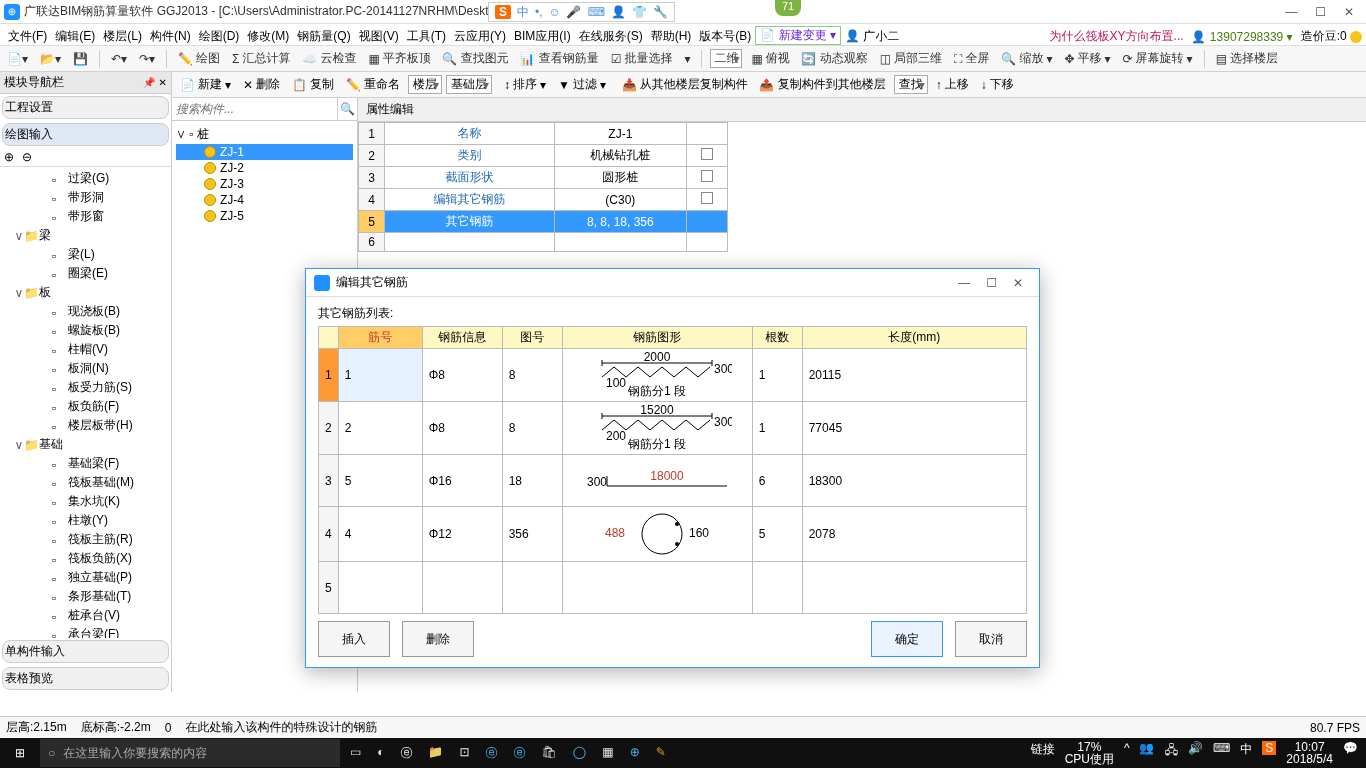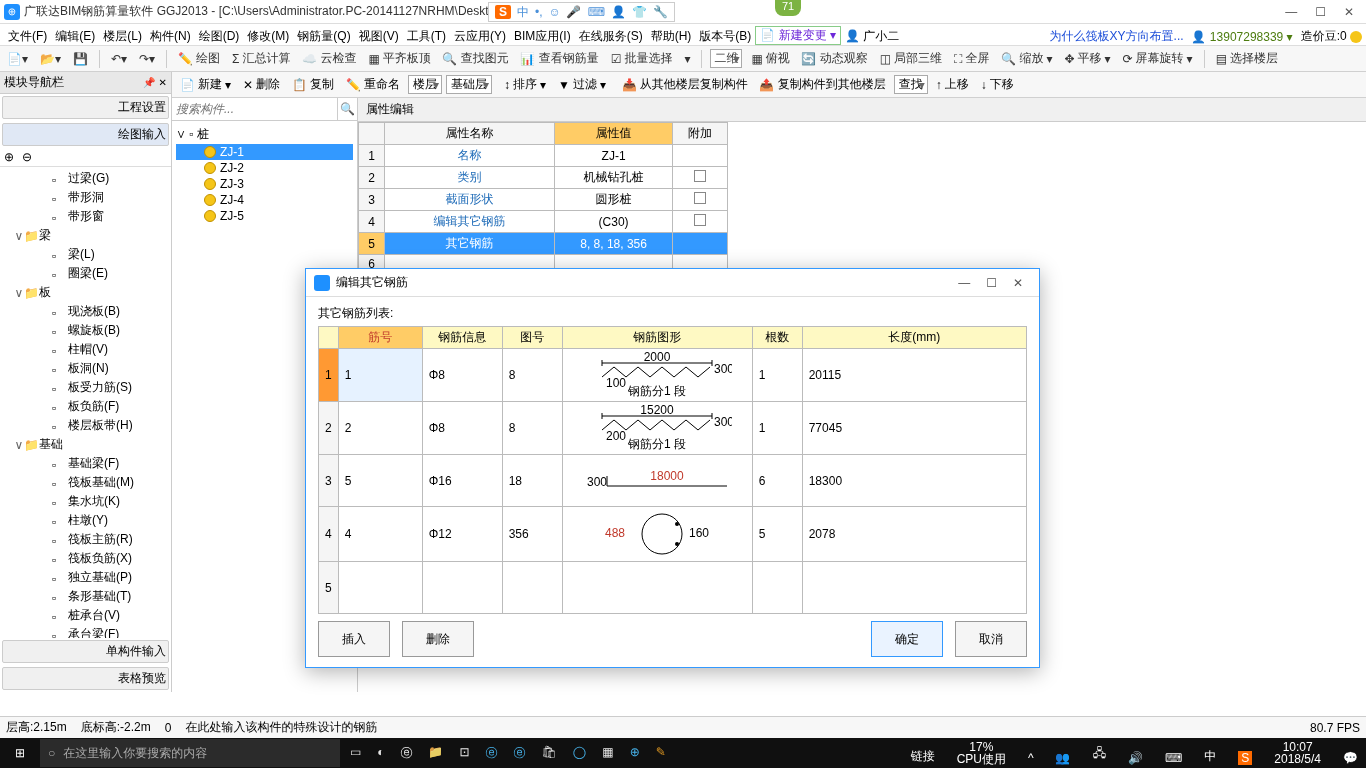--- a/index.html
+++ b/index.html
@@ -10,33 +10,33 @@
 .titlebar .spacer{flex:1}
 .win-btns{display:flex;gap:18px;padding-right:8px}
 .win-btns span{color:#555;cursor:default}
 .ime-bar{position:absolute;left:488px;top:2px;height:20px;background:#fff;border:1px solid #ccc;display:flex;align-items:center;gap:6px;padding:0 6px}
 .ime-bar .s-badge{background:#ff6a00;color:#fff;font-weight:bold;padding:0 4px;border-radius:2px}
 .ime-bar span{color:#4a90d9}
 .badge71{position:absolute;left:775px;top:-4px;width:26px;height:20px;background:#7cb342;border-radius:0 0 8px 8px;color:#fff;text-align:center;line-height:20px;font-size:11px}
 .menubar{height:22px;display:flex;align-items:flex-end;padding:0 4px;gap:0;border-bottom:1px solid #ddd}
 .menubar .mi{padding:0 4px;cursor:default}
 .menubar .right{margin-left:auto;display:flex;align-items:center;gap:8px}
-.menubar .link{color:#1d4ed8}
+.menubar .link{color:#be185d}
 .menubar .user{color:#4d7c0f}
 .menubar .coin{width:12px;height:12px;background:#f5c518;border-radius:50%;display:inline-block;vertical-align:middle}
 .toolbar{height:26px;display:flex;align-items:center;padding:0 4px;gap:6px;border-bottom:1px solid #d0d0d0;background:#f7f7f7}
 .toolbar .tb{display:flex;align-items:center;gap:3px;padding:0 3px;color:#333}
 .toolbar .sep{width:1px;height:18px;background:#ccc;margin:0 2px}
 .subtoolbar{height:26px;display:flex;align-items:center;padding:0 4px;gap:4px;border-bottom:1px solid #d0d0d0;background:#f7f7f7;margin-left:172px}
 .subtoolbar .tb{display:flex;align-items:center;gap:3px;padding:0 4px}
 .main{display:flex;height:620px}
 .left-panel{width:172px;border-right:1px solid #ccc;display:flex;flex-direction:column}
 .panel-title{background:#e8e8e8;border-bottom:1px solid #ccc;padding:2px 4px;display:flex;justify-content:space-between;align-items:center}
 .panel-title .pin{font-size:10px}
-.section-btn{background:#f0f0f0;border:1px solid #ccc;border-radius:2px;margin:2px;padding:2px;text-align:right;cursor:default}
+.section-btn{background:#f0f0f0;border:1px solid #ccc;border-radius:8px;margin:2px;padding:2px;text-align:left;cursor:default}
 .mini-tb{display:flex;gap:4px;padding:2px 4px;border-bottom:1px solid #ddd}
 .mini-tb span{width:14px;height:14px;display:inline-block}
 .tree{flex:1;overflow:auto;padding:2px 0}
 .tree .node{display:flex;align-items:center;padding:1px 2px;white-space:nowrap}
 .tree .indent1{padding-left:14px}
 .tree .indent3{padding-left:42px}
 .tree .exp{width:10px;display:inline-block;text-align:center;color:#666}
 .tree .folder{color:#f0a030}
 .tree .leaf-ico{width:14px;height:12px;display:inline-block;margin-right:2px}
 .mid-panel{width:186px;border-right:1px solid #ccc;display:flex;flex-direction:column}
@@ -78,21 +78,21 @@
 .dlg-btns .sp{flex:1}
 .dlg-btns button{width:72px;height:36px;border:1px solid #999;background:#f5f5f5;cursor:default}
 .dlg-btns button.primary{border:1px solid #3399ff;background:#eaf3ff}
 .statusbar{position:absolute;bottom:30px;left:0;right:0;height:22px;border-top:1px solid #ccc;display:flex;align-items:center;padding:0 6px;gap:14px;background:#f7f7f7}
 .statusbar .fps{margin-left:auto}
 .taskbar{position:absolute;bottom:0;left:0;right:0;height:30px;background:#101010;display:flex;align-items:center;color:#fff}
 .taskbar .start{width:40px;text-align:center}
 .taskbar .search{flex:0 0 300px;background:#2b2b2b;height:28px;display:flex;align-items:center;padding:0 8px;color:#aaa;gap:8px}
 .taskbar .ticons{display:flex;gap:16px;padding:0 10px}
 .taskbar .ticons span{opacity:.9}
-.taskbar .tray{margin-left:auto;display:flex;align-items:flex-end;gap:22px;padding-right:8px;font-size:11px}
+.taskbar .tray{margin-left:auto;display:flex;align-items:flex-start;gap:10px;padding-right:8px;font-size:11px}
 .tray .cpu{text-align:center;line-height:12px}
 .new-btn{background:#fff;border:1px solid #8c8;padding:0 4px;color:#6d28d9}
 .combo{border:1px solid #aaa;padding:0 14px 0 4px;background:#fff;position:relative}
 .combo:after{content:"▾";position:absolute;right:2px;color:#666}
 </style>
 </head>
 <body>
 
 <div class="titlebar">
   <div class="app-icon">⊕</div>
@@ -247,26 +247,20 @@
             <div class="n" style="padding-left: 24px;"><span class="dot"></span>ZJ-3</div>
             <div class="n" style="padding-left: 24px;"><span class="dot"></span>ZJ-4</div>
             <div class="n" style="padding-left: 24px;"><span class="dot"></span>ZJ-5</div>
           </div>
       </div>
       <div class="right-panel">
         <div class="prop-title">属性编辑</div>
         <table class="prop-table" id="proptable">
             <tbody>
               <tr>
-                <th class="rn"></th>
-                <th>属性名称</th>
-                <th class="val">属性值</th>
-                <th>附加</th>
-              </tr>
-              <tr>
                 <td class="rn">1</td>
                 <td class="pname">名称</td>
                 <td>ZJ-1</td>
                 <td class="chk"></td>
               </tr>
               <tr>
                 <td class="rn">2</td>
                 <td class="pname">类别</td>
                 <td>机械钻孔桩</td>
                 <td class="chk"><span></span></td>

